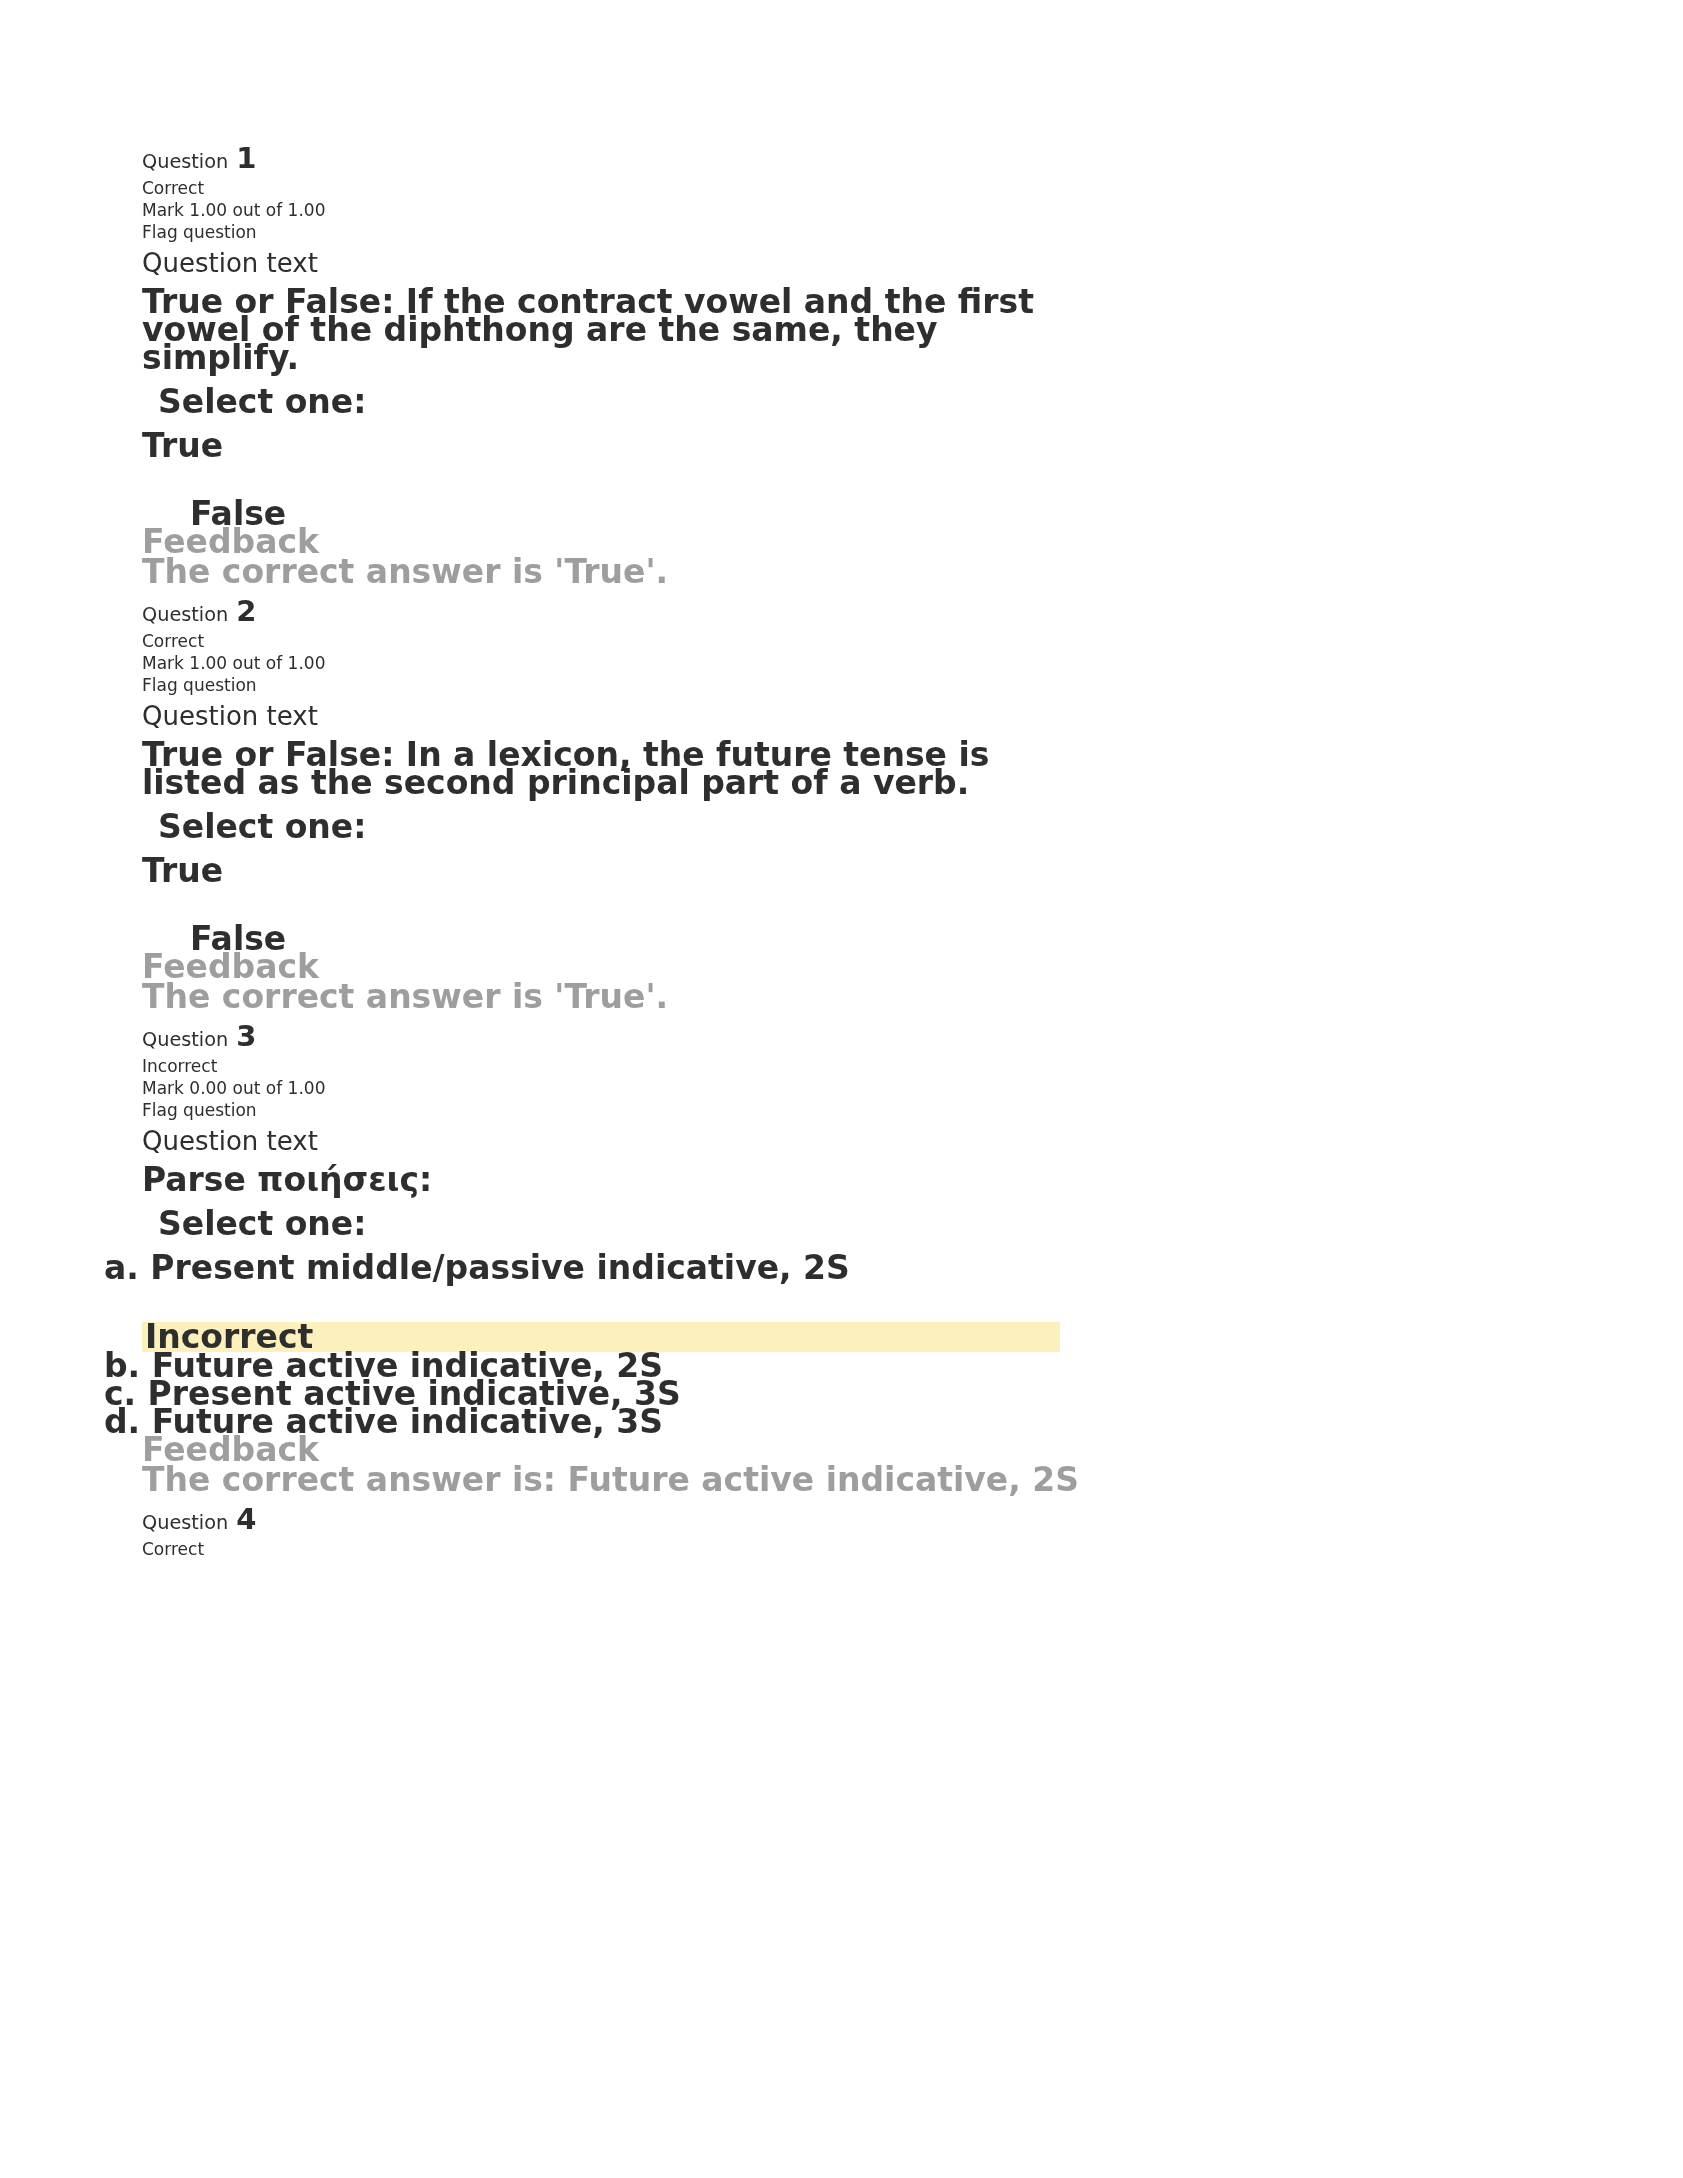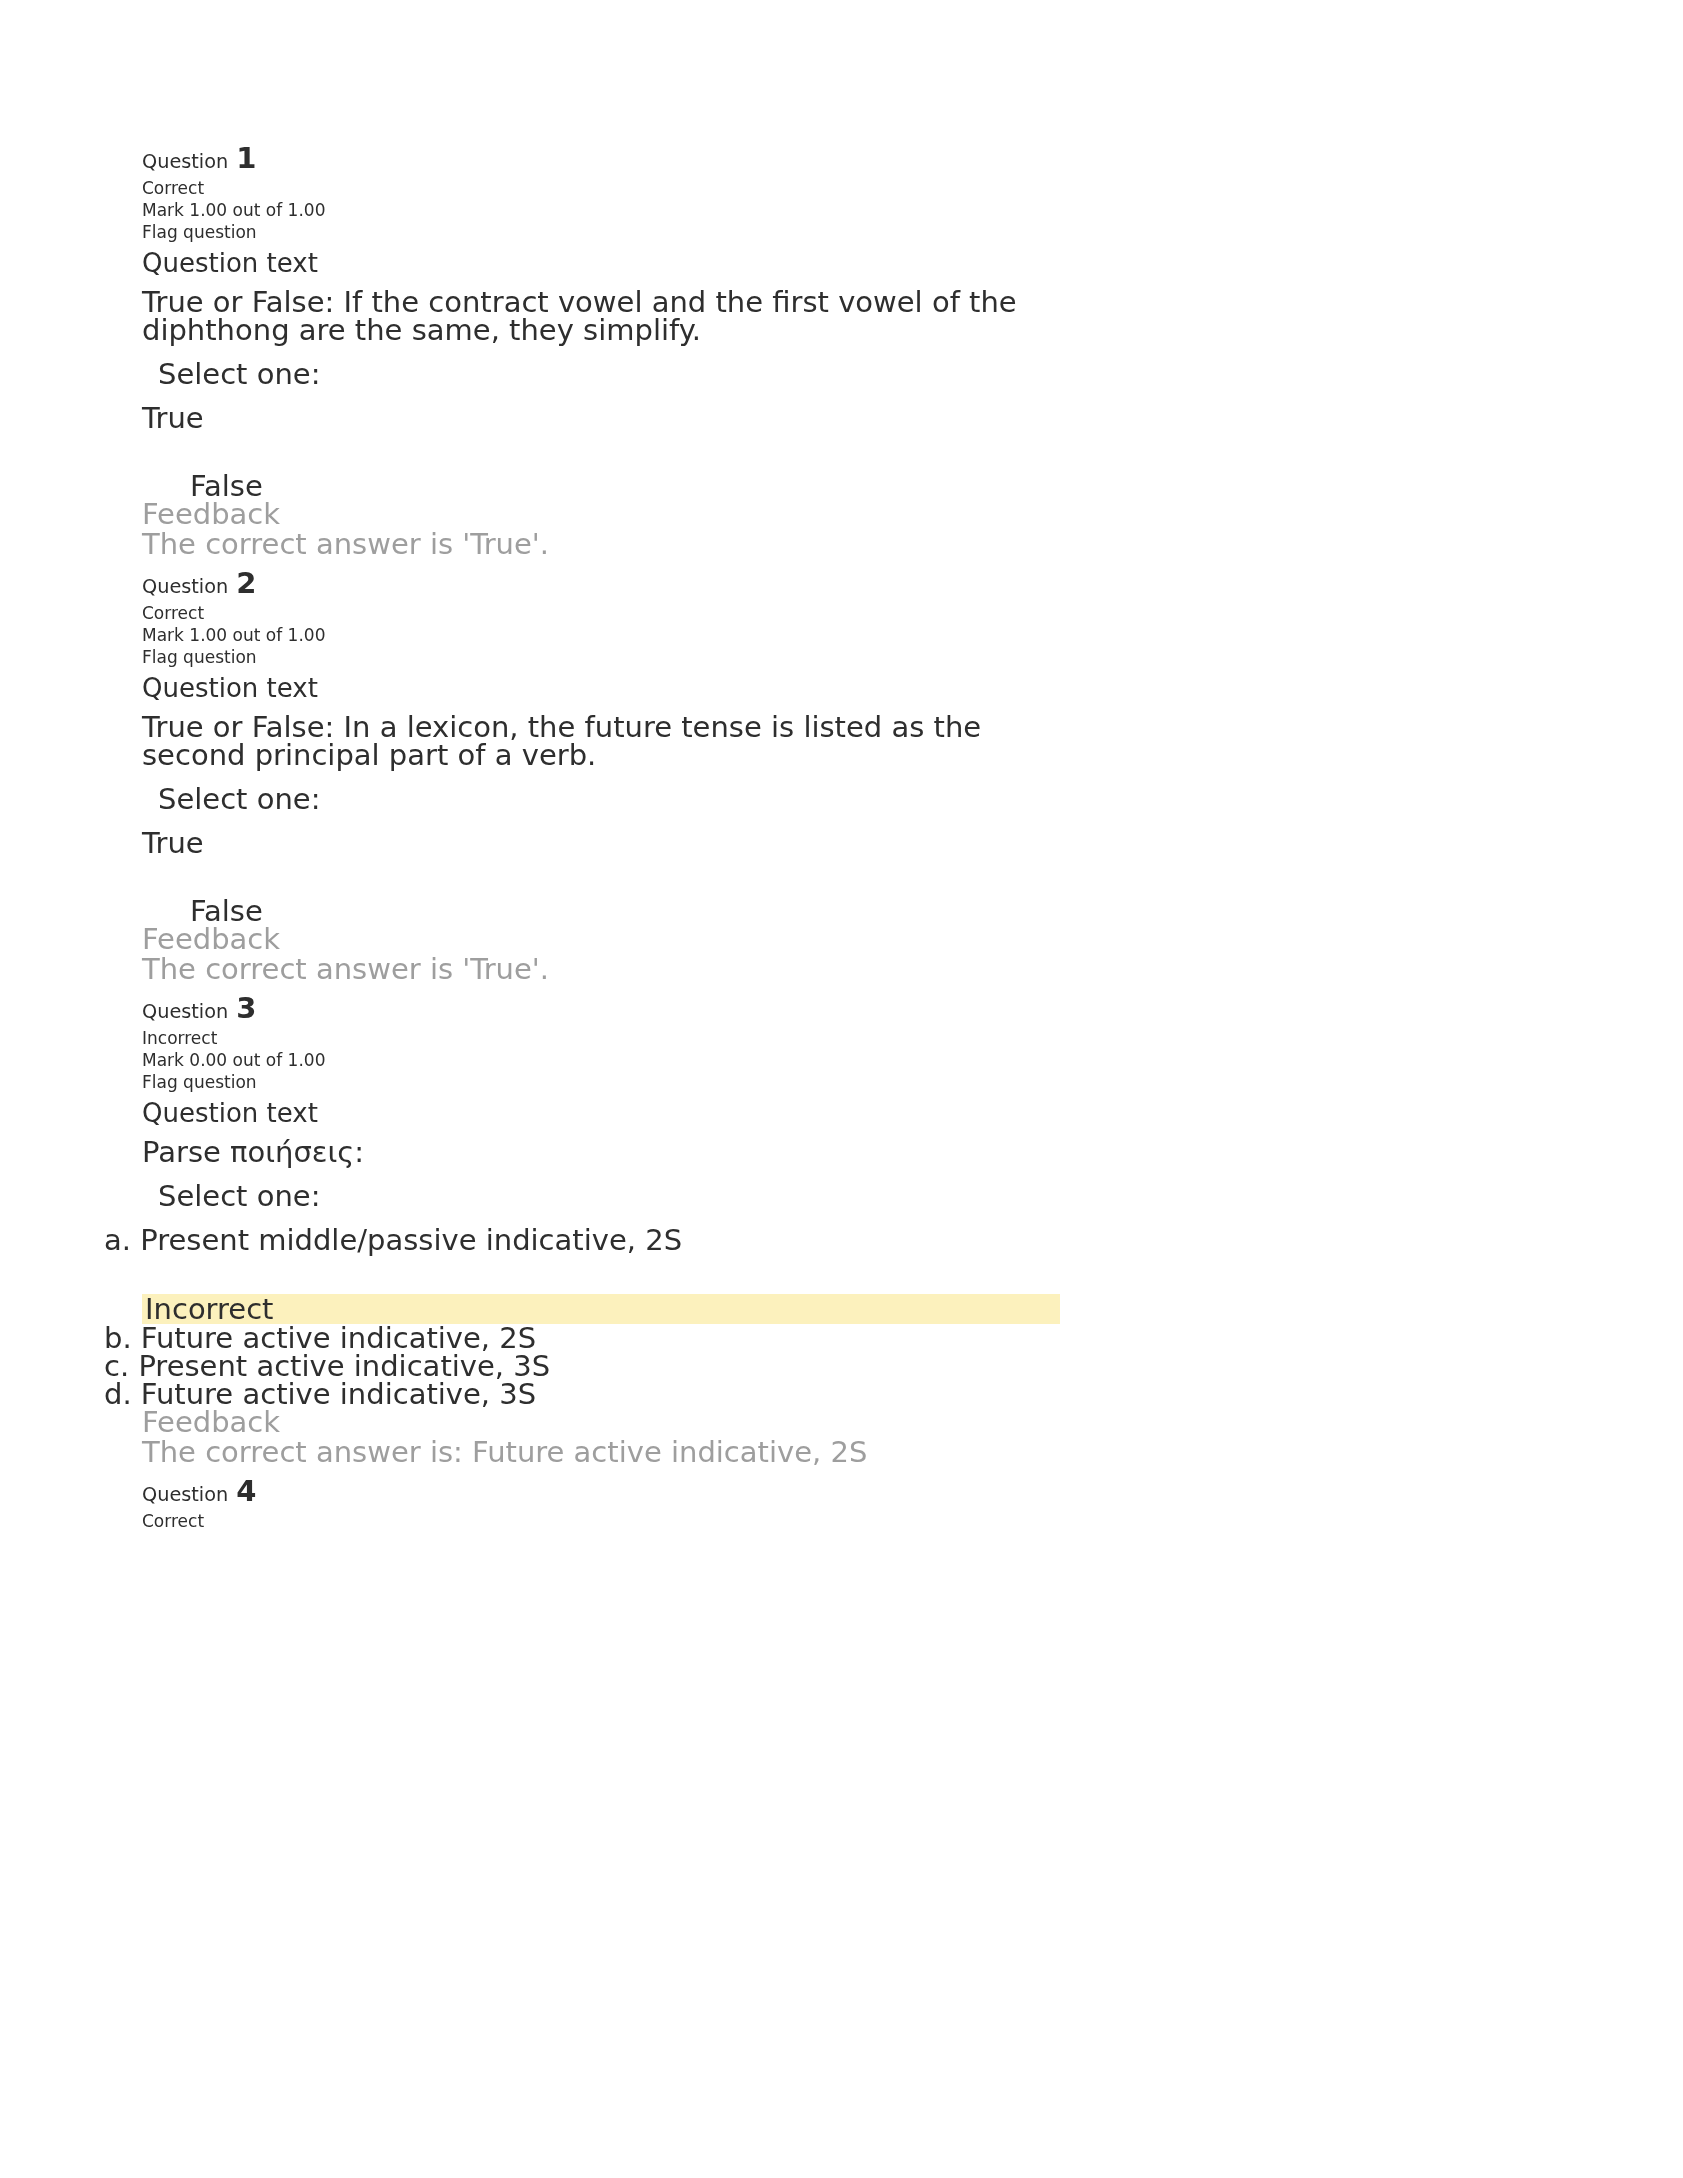--- a/index.html
+++ b/index.html
@@ -40,22 +40,23 @@
   .qmeta {
     font-size: 17px;
     line-height: 22px;
   }
   .qtext-label {
     font-size: 26px;
     line-height: 30px;
     margin-top: 5px;
   }
   .t {
-    font-size: 29px;
+    font-size: 33px;
     line-height: 28px;
+    font-weight: bold;
   }
   .qbody {
     margin: 10px 0 0 0;
     max-width: 926px;
   }
   .select-label { margin: 16px; }
   .option { margin: 0; }
   .gap-top { margin-top: 40px; margin-left: 48px; }
   .muted { color: #9e9e9e; }
   .answer-line { margin-top: 2px; }

